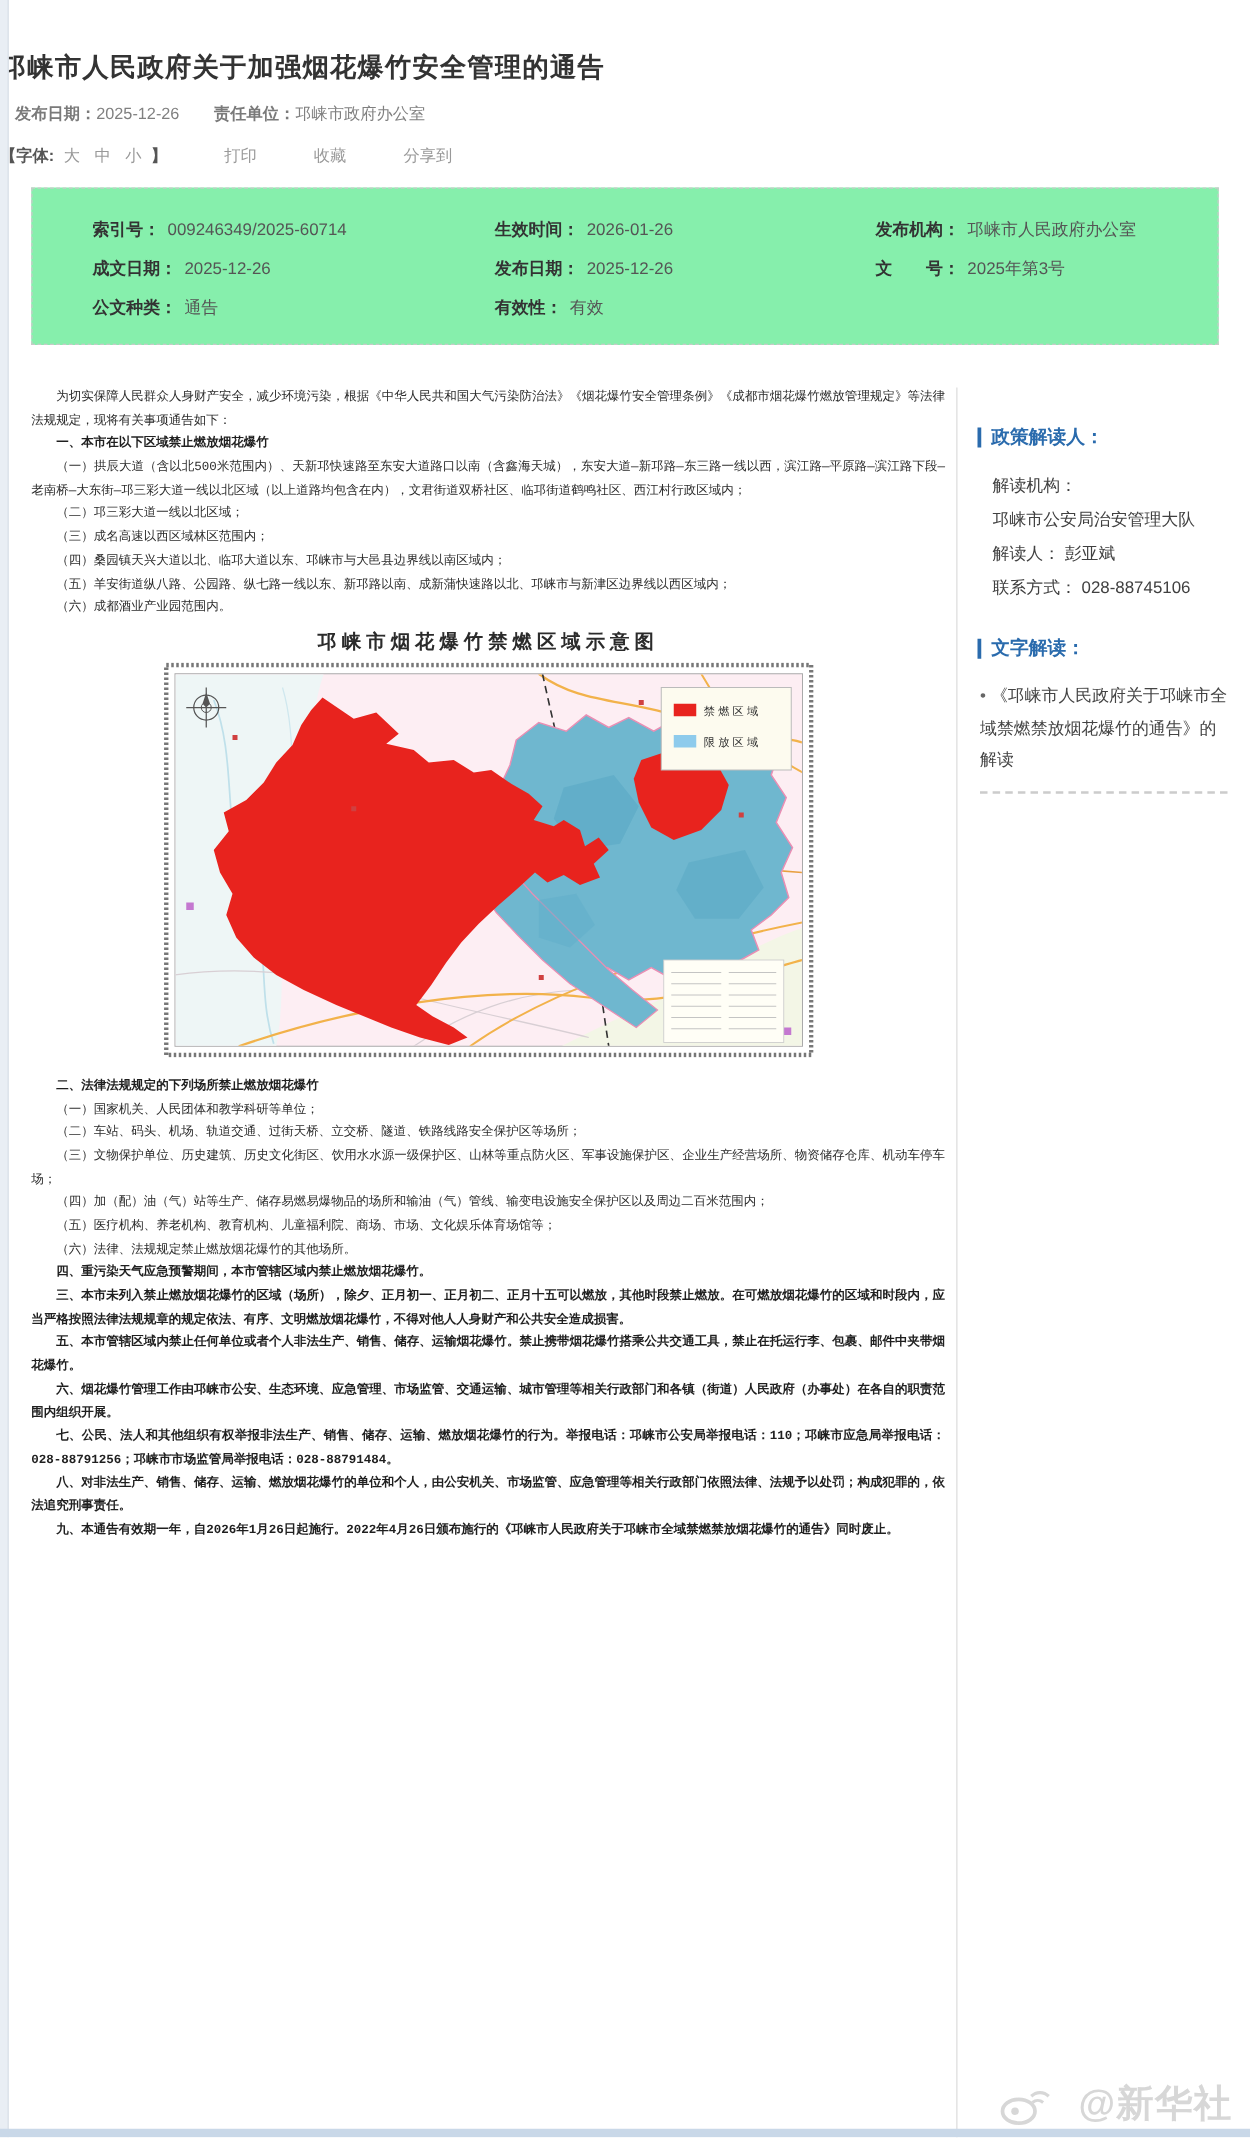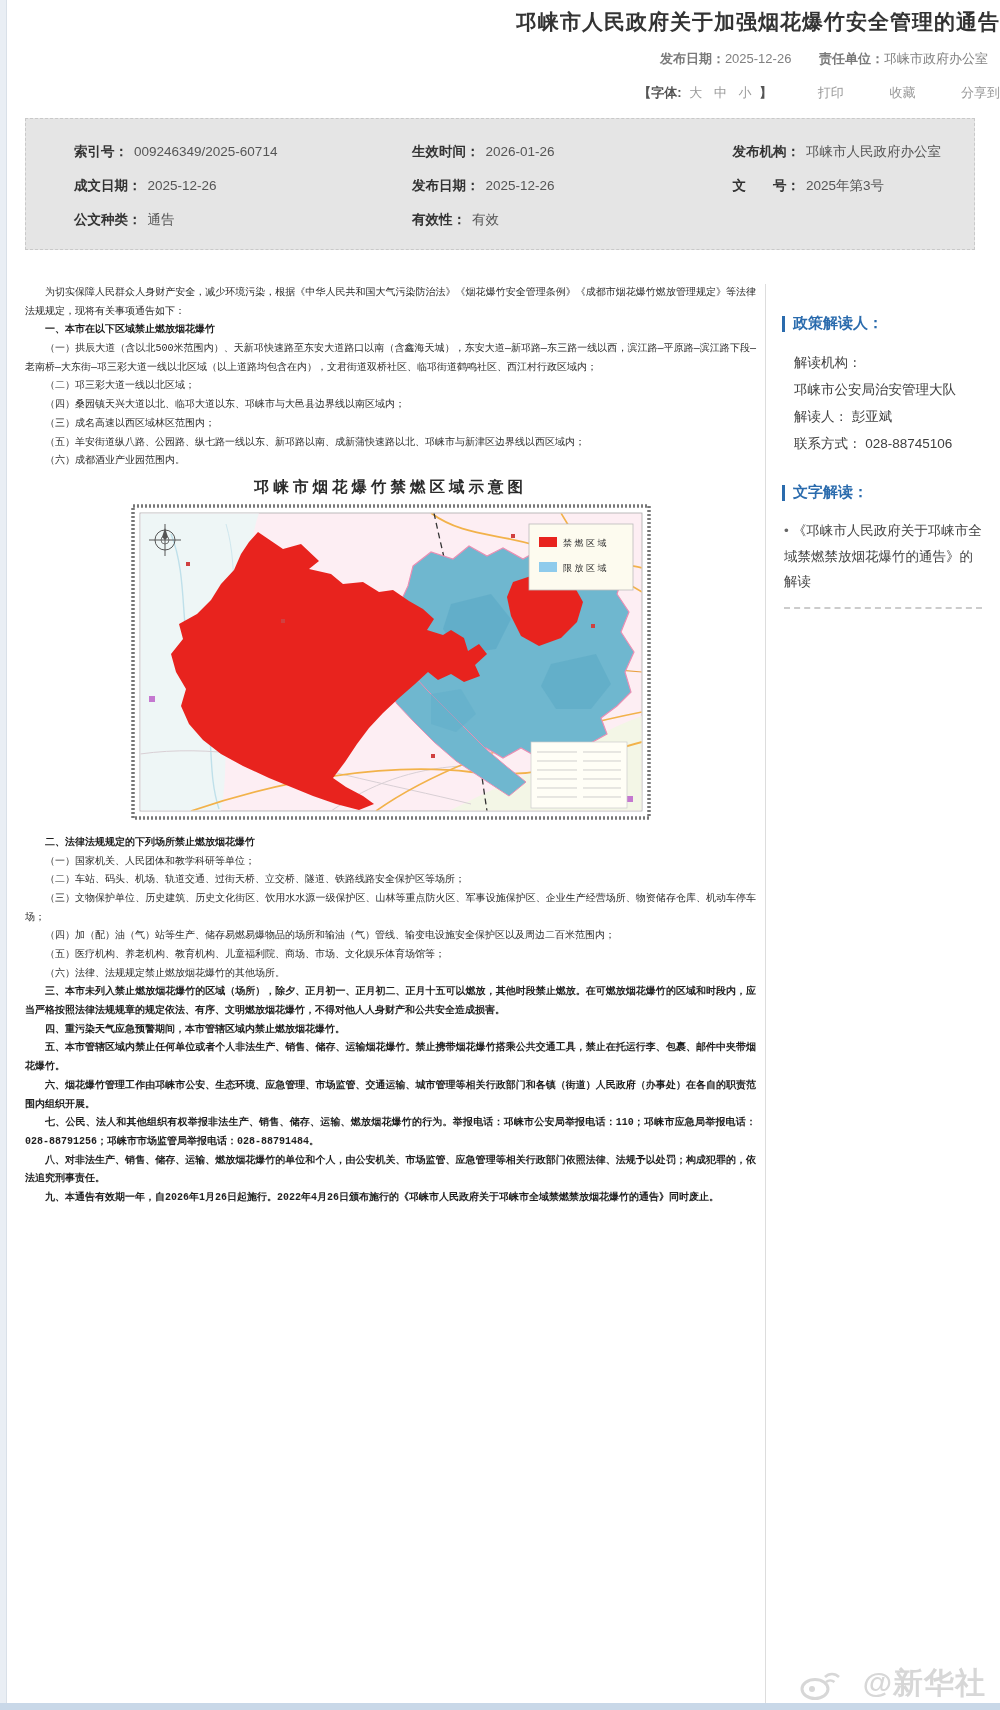--- a/index.html
+++ b/index.html
@@ -7,36 +7,36 @@
   .page {
     position:relative; width:1000px; height:1710px; margin:0 auto;
     background:#fff; overflow:hidden;
     font-family:"Liberation Sans","DejaVu Sans",sans-serif; color:#333;
   }
   .left-strip { position:absolute; left:0; top:0; width:7px; height:100%;
     background:#e9eef4; border-right:1px solid #d9e0e8; }
   .bottom-strip { position:absolute; left:0; bottom:0; width:100%; height:7px; background:#c9d8e8; }
 
   
-  .doc-header { padding-top:8px; text-align:right; }
+  .doc-header { padding-top:8px; text-align:left;margin-top:32px; }
   .doc-title { font-size:21px; font-weight:bold; color:#333; letter-spacing:1px; }
   .pub-line { margin-top:14px; font-size:13px; color:#808080; }
   .pub-line .lbl { font-weight:bold; color:#7a7a7a; }
   .pub-line .seg { margin:0 12px; }
   .toolbar { margin-top:16px; font-size:13px; color:#999; }
   .toolbar .font-label { color:#555; font-weight:bold; }
   .toolbar a { color:#999; text-decoration:none; cursor:pointer; }
   .toolbar .fs { margin:0 4px; }
   .toolbar .tool { margin-left:42px; }
 
   
   .meta-box {
-    margin:16px 25px 0 25px; background:#e5e5e5; border:1px dashed #c9c9c9;
+    margin:16px 25px 0 25px; background:#86efac; border:1px dashed #c9c9c9;
     padding:24px 30px 20px 48px;
-    display:grid; grid-template-columns:37% 35% 28%; row-gap:13px; font-size:13.5px;gap:16px;
+    display:grid; grid-template-columns:37% 35% 28%; row-gap:13px; font-size:13.5px;
   }
   .meta-cell { white-space:nowrap; }
   .meta-cell .m-lbl { font-weight:bold; color:#333; margin-right:6px; }
   .meta-cell .m-val { color:#555; }
 
   
   .main-row { display:flex; margin-top:34px; padding:0 14px 0 25px; align-items:stretch; }
   .content { width:731px; flex:none; }
   .sidebar { flex:1; border-left:1px solid #ddd; padding:4px 0 0 16px; margin-left:9px; min-height:1440px; }
 
@@ -105,22 +105,22 @@
   </section>
 
   <div class="main-row">
     <div class="content">
 
       <div>
           <p class="para">为切实保障人民群众人身财产安全，减少环境污染，根据《中华人民共和国大气污染防治法》《烟花爆竹安全管理条例》《成都市烟花爆竹燃放管理规定》等法律法规规定，现将有关事项通告如下：</p>
           <p class="para bold">一、本市在以下区域禁止燃放烟花爆竹</p>
           <p class="para">（一）拱辰大道（含以北500米范围内）、天新邛快速路至东安大道路口以南（含鑫海天城），东安大道—新邛路—东三路一线以西，滨江路—平原路—滨江路下段—老南桥—大东街—邛三彩大道一线以北区域（以上道路均包含在内），文君街道双桥社区、临邛街道鹤鸣社区、西江村行政区域内；</p>
           <p class="para">（二）邛三彩大道一线以北区域；</p>
+          <p class="para">（三）成名高速以西区域林区范围内；</p>
           <p class="para">（四）桑园镇天兴大道以北、临邛大道以东、邛崃市与大邑县边界线以南区域内；</p>
-          <p class="para">（三）成名高速以西区域林区范围内；</p>
           <p class="para">（五）羊安街道纵八路、公园路、纵七路一线以东、新邛路以南、成新蒲快速路以北、邛崃市与新津区边界线以西区域内；</p>
           <p class="para">（六）成都酒业产业园范围内。</p>
         </div>
 
       <div class="map-block">
         <div class="map-title">邛崃市烟花爆竹禁燃区域示意图</div>
         <svg class="map-svg" width="520" height="316" viewBox="0 0 520 316" xmlns="http://www.w3.org/2000/svg">
 
           <rect x="2" y="2" width="516" height="312" fill="#ffffff" stroke="#777" stroke-width="3.5" stroke-dasharray="2,2"></rect>
           <rect x="9" y="9" width="502" height="298" fill="#fdeef3" stroke="#aaa" stroke-width="0.8"></rect>
@@ -211,22 +211,22 @@
       </div>
 
       <div>
           <p class="para bold">二、法律法规规定的下列场所禁止燃放烟花爆竹</p>
           <p class="para">（一）国家机关、人民团体和教学科研等单位；</p>
           <p class="para">（二）车站、码头、机场、轨道交通、过街天桥、立交桥、隧道、铁路线路安全保护区等场所；</p>
           <p class="para">（三）文物保护单位、历史建筑、历史文化街区、饮用水水源一级保护区、山林等重点防火区、军事设施保护区、企业生产经营场所、物资储存仓库、机动车停车场；</p>
           <p class="para">（四）加（配）油（气）站等生产、储存易燃易爆物品的场所和输油（气）管线、输变电设施安全保护区以及周边二百米范围内；</p>
           <p class="para">（五）医疗机构、养老机构、教育机构、儿童福利院、商场、市场、文化娱乐体育场馆等；</p>
           <p class="para">（六）法律、法规规定禁止燃放烟花爆竹的其他场所。</p>
+          <p class="para bold">四、重污染天气应急预警期间，本市管辖区域内禁止燃放烟花爆竹。</p>
           <p class="para bold">三、本市未列入禁止燃放烟花爆竹的区域（场所），除夕、正月初一、正月初二、正月十五可以燃放，其他时段禁止燃放。在可燃放烟花爆竹的区域和时段内，应当严格按照法律法规规章的规定依法、有序、文明燃放烟花爆竹，不得对他人人身财产和公共安全造成损害。</p>
-          <p class="para bold">四、重污染天气应急预警期间，本市管辖区域内禁止燃放烟花爆竹。</p>
           <p class="para bold">五、本市管辖区域内禁止任何单位或者个人非法生产、销售、储存、运输烟花爆竹。禁止携带烟花爆竹搭乘公共交通工具，禁止在托运行李、包裹、邮件中夹带烟花爆竹。</p>
           <p class="para bold">六、烟花爆竹管理工作由邛崃市公安、生态环境、应急管理、市场监管、交通运输、城市管理等相关行政部门和各镇（街道）人民政府（办事处）在各自的职责范围内组织开展。</p>
           <p class="para bold">七、公民、法人和其他组织有权举报非法生产、销售、储存、运输、燃放烟花爆竹的行为。举报电话：邛崃市公安局举报电话：110；邛崃市应急局举报电话：028-88791256；邛崃市市场监管局举报电话：028-88791484。</p>
           <p class="para bold">八、对非法生产、销售、储存、运输、燃放烟花爆竹的单位和个人，由公安机关、市场监管、应急管理等相关行政部门依照法律、法规予以处罚；构成犯罪的，依法追究刑事责任。</p>
           <p class="para bold">九、本通告有效期一年，自2026年1月26日起施行。2022年4月26日颁布施行的《邛崃市人民政府关于邛崃市全域禁燃禁放烟花爆竹的通告》同时废止。</p>
         </div>
 
     </div>
 
     <aside class="sidebar">

